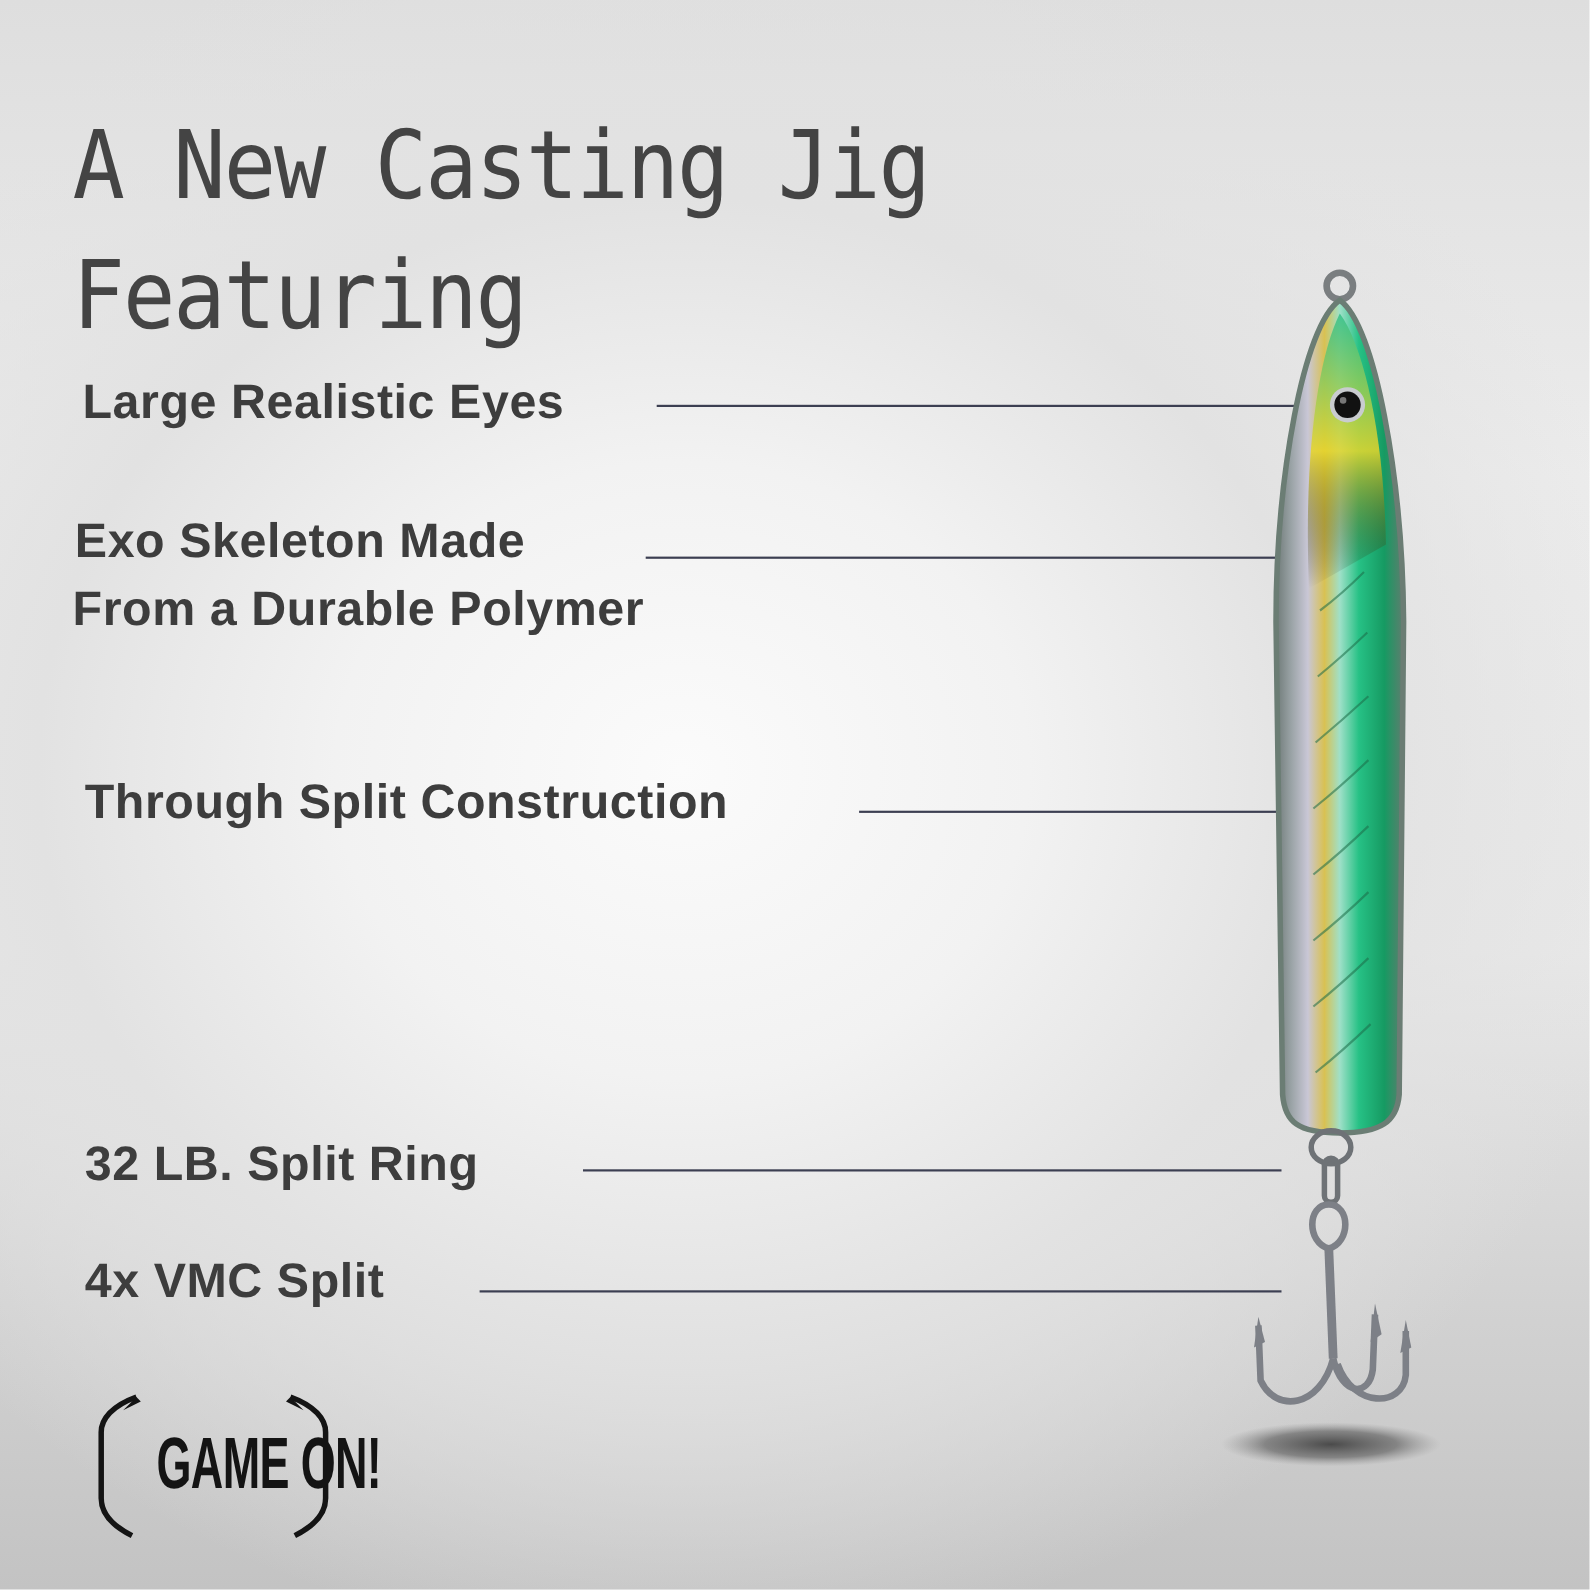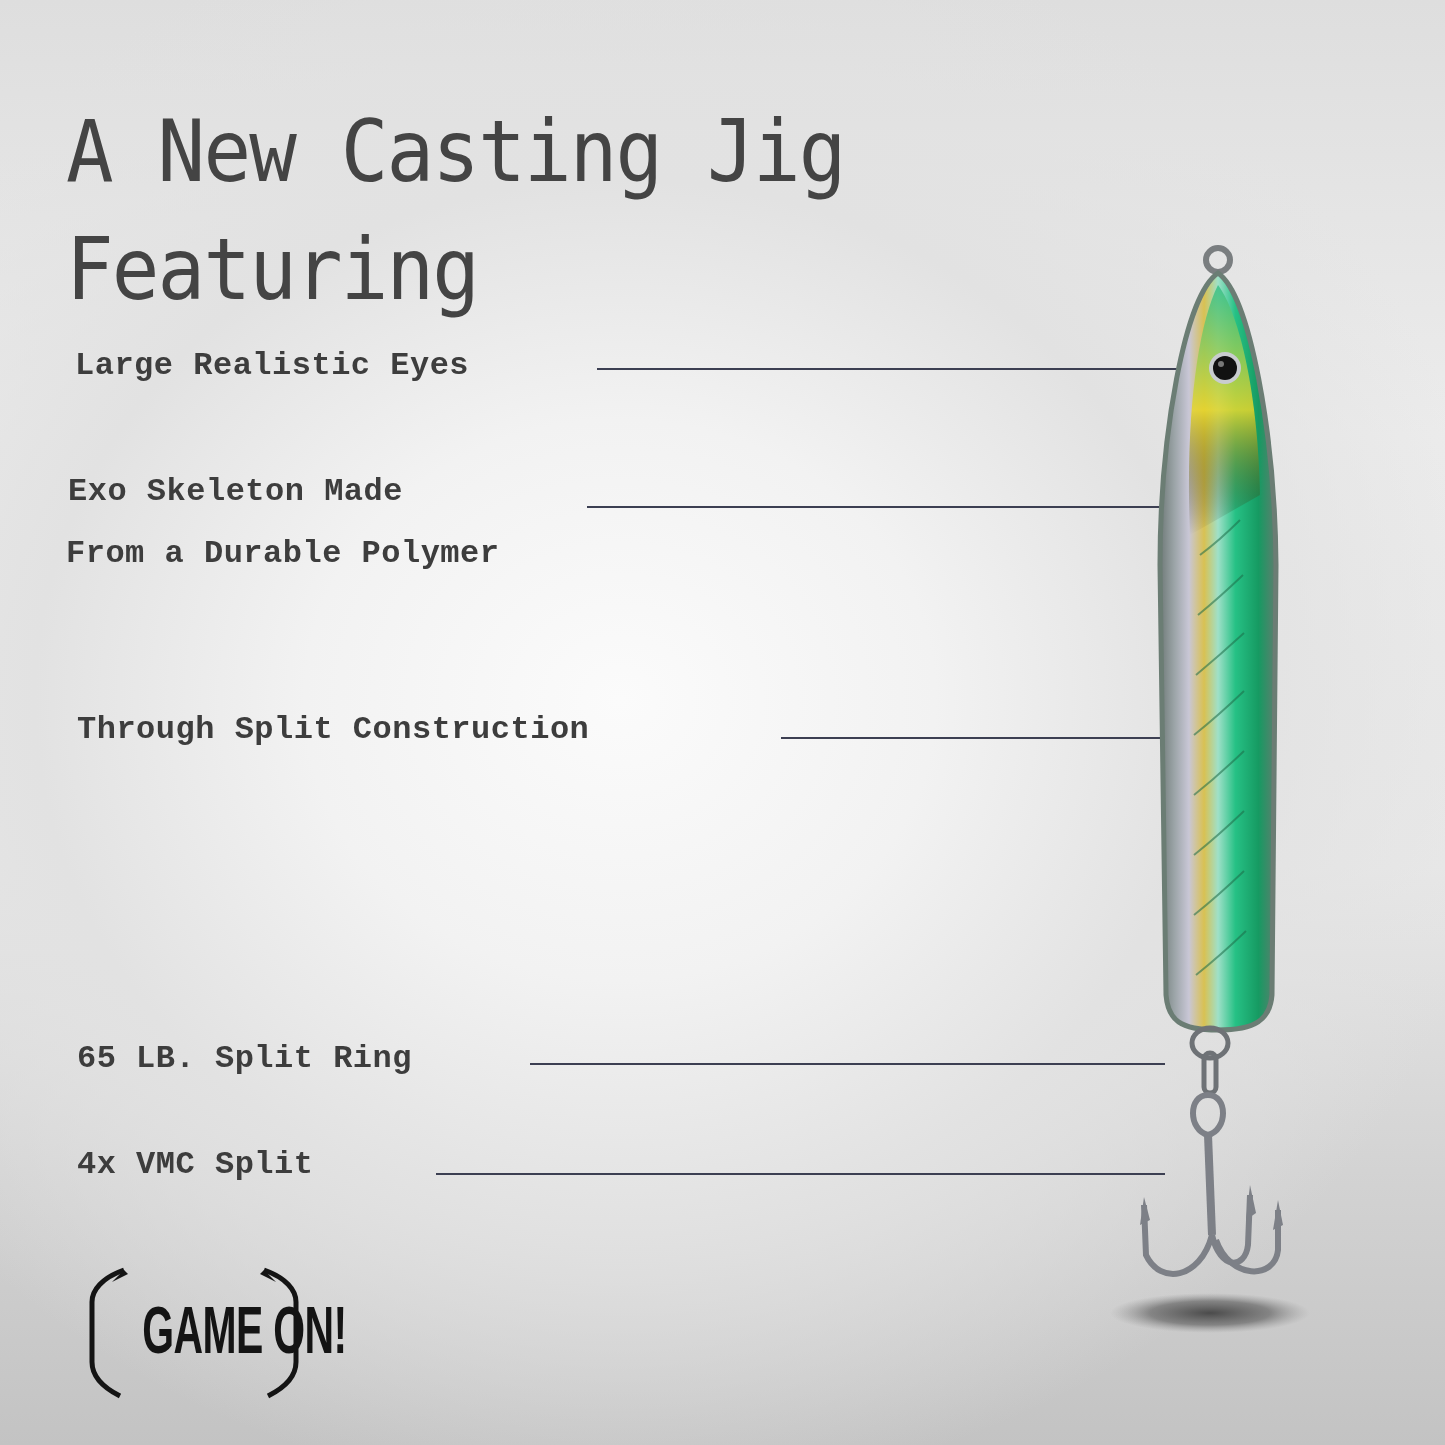--- a/index.html
+++ b/index.html
@@ -16,22 +16,22 @@
     font-weight:normal; color:#444;
     font-size:86px; line-height:118px; letter-spacing:-2px;
     transform: scaleX(0.92); transform-origin:left top;
   }
   .title span { display:block; }
   .feature {
     position:absolute; left:0; top:0;
   }
   .feature-label {
     position:absolute;
-    font-family: Liberation Mono, monospace; font-weight:bold;
-    color:#3d3d3d; font-size:32px; line-height:62px; letter-spacing:0.5px;
+    font-family: Liberation Sans, sans-serif; font-weight:bold;
+    color:#3d3d3d; font-size:44px; line-height:62px; letter-spacing:0.5px;
     white-space:nowrap;
   }
   .callout-line {
     position:absolute; height:2px; background:#3c3f52;
   }
   .lure { position:absolute; left:1080px; top:235px; width:280px; height:1120px; }
   .logo {
     position:absolute; left:84px; top:1262px; width:220px; height:140px;
   }
   .logo-text {
@@ -60,21 +60,21 @@
   <div class="feature-label" style="left:66px; top:523px;">From a Durable Polymer</div>
   <div class="callout-line" style="left:587px; top:506px; width:677px;"></div>
 </div>
 
 <div class="feature">
   <div class="feature-label" style="left:77px; top:699px;">Through Split Construction</div>
   <div class="callout-line" style="left:781px; top:737px; width:384px;"></div>
 </div>
 
 <div class="feature">
-  <div class="feature-label" style="left:77px; top:1028px;">65 LB. Split Ring</div>
+  <div class="feature-label" style="left:77px; top:1028px;">32 LB. Split Ring</div>
   <div class="callout-line" style="left:530px; top:1063px; width:635px;"></div>
 </div>
 
 <div class="feature">
   <div class="feature-label" style="left:77px; top:1134px;">4x VMC Split</div>
   <div class="callout-line" style="left:436px; top:1173px; width:729px;"></div>
 </div>
 
 <svg class="lure" viewBox="0 0 280 1120">
   <defs>

